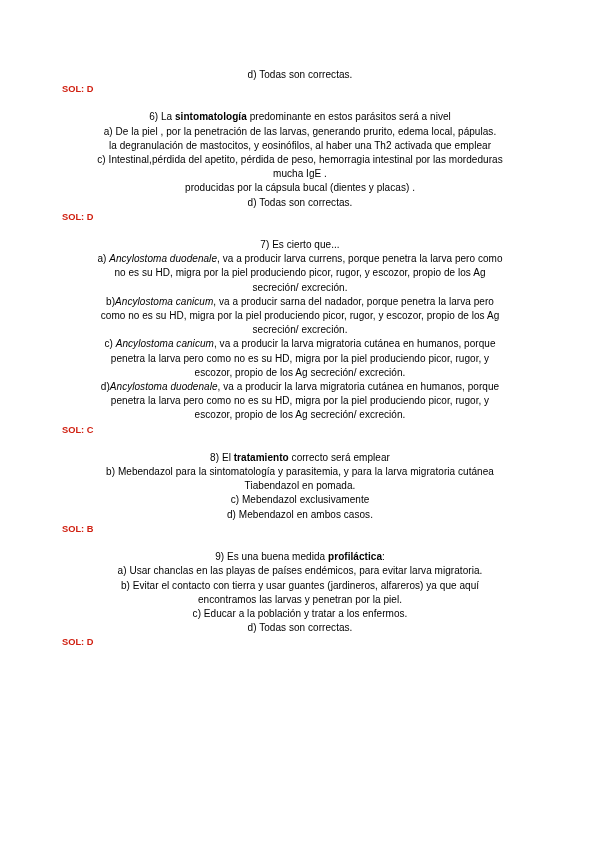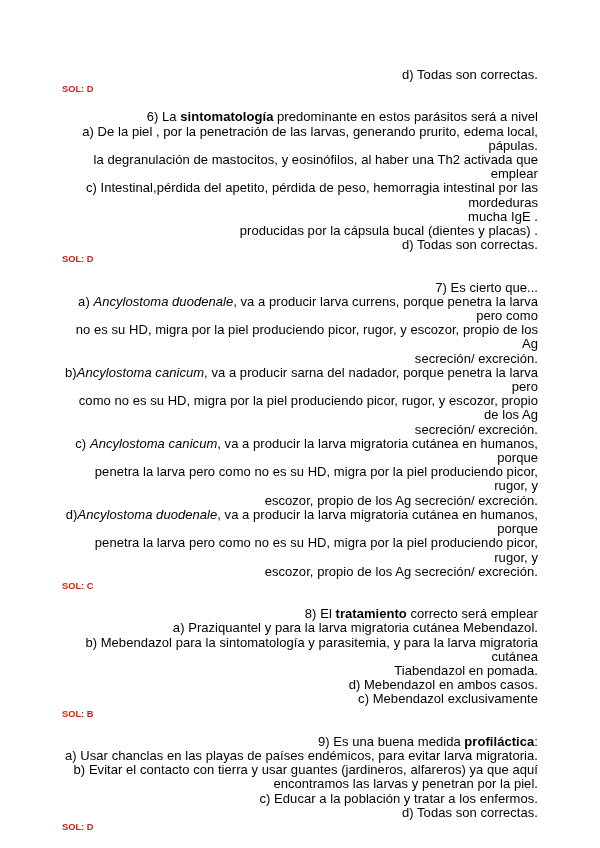--- a/index.html
+++ b/index.html
@@ -19,23 +19,23 @@
     height: 848px;
     box-sizing: border-box;
     padding: 68px 62px 0 62px;
     background: #ffffff;
     overflow: hidden;
   }
   .block {
     margin: 0 0 14px 0;
   }
   .line {
-    font-size: 13px;
+    font-size: 10px;
     line-height: 14.2px;
-    text-align: right;
+    text-align: center;
     margin: 0;
     color: #000000;
     letter-spacing: 0.05px;
   }
   .sol {
     font-size: 9.3px;
     line-height: 14.2px;
     font-weight: bold;
     color: #d01f10;
     margin: 0;
@@ -77,25 +77,24 @@
         <p class="line"><span>c) </span><span class="i">Ancylostoma canicum</span><span>, va a producir la larva migratoria cutánea en humanos, porque</span></p>
         <p class="line"><span>penetra la larva pero como no es su HD, migra por la piel produciendo picor, rugor, y</span></p>
         <p class="line"><span>escozor, propio de los Ag secreción/ excreción.</span></p>
         <p class="line"><span>d)</span><span class="i">Ancylostoma duodenale</span><span>, va a producir la larva migratoria cutánea en humanos, porque</span></p>
         <p class="line"><span>penetra la larva pero como no es su HD, migra por la piel produciendo picor, rugor, y</span></p>
         <p class="line"><span>escozor, propio de los Ag secreción/ excreción.</span></p>
         <p class="sol">SOL: C</p>
       </div>
       <div class="block">
         <p class="line"><span>8) El </span><span class="b">tratamiento</span><span> correcto será emplear</span></p>
-        <p class="line"><span>a) Praziquantel y para la larva migratoria cutánea Mebendazol.</span></p>
         <p class="line"><span>b) Mebendazol para la sintomatología y parasitemia,  y para la larva migratoria cutánea</span></p>
         <p class="line"><span>Tiabendazol en pomada.</span></p>
+        <p class="line"><span>c) Mebendazol exclusivamente</span></p>
         <p class="line"><span>d) Mebendazol en ambos casos.</span></p>
-        <p class="line"><span>c) Mebendazol exclusivamente</span></p>
         <p class="sol">SOL: B</p>
       </div>
       <div class="block">
         <p class="line"><span>9) Es una buena medida </span><span class="b">profiláctica</span><span>:</span></p>
         <p class="line"><span>a) Usar chanclas en las playas de países endémicos, para evitar larva migratoria.</span></p>
         <p class="line"><span>b) Evitar el contacto con tierra y usar guantes (jardineros, alfareros) ya que aquí</span></p>
         <p class="line"><span>encontramos las larvas y penetran por la piel.</span></p>
         <p class="line"><span>c) Educar a la población y tratar a los enfermos.</span></p>
         <p class="line"><span>d) Todas son correctas.</span></p>
         <p class="sol">SOL: D</p>

